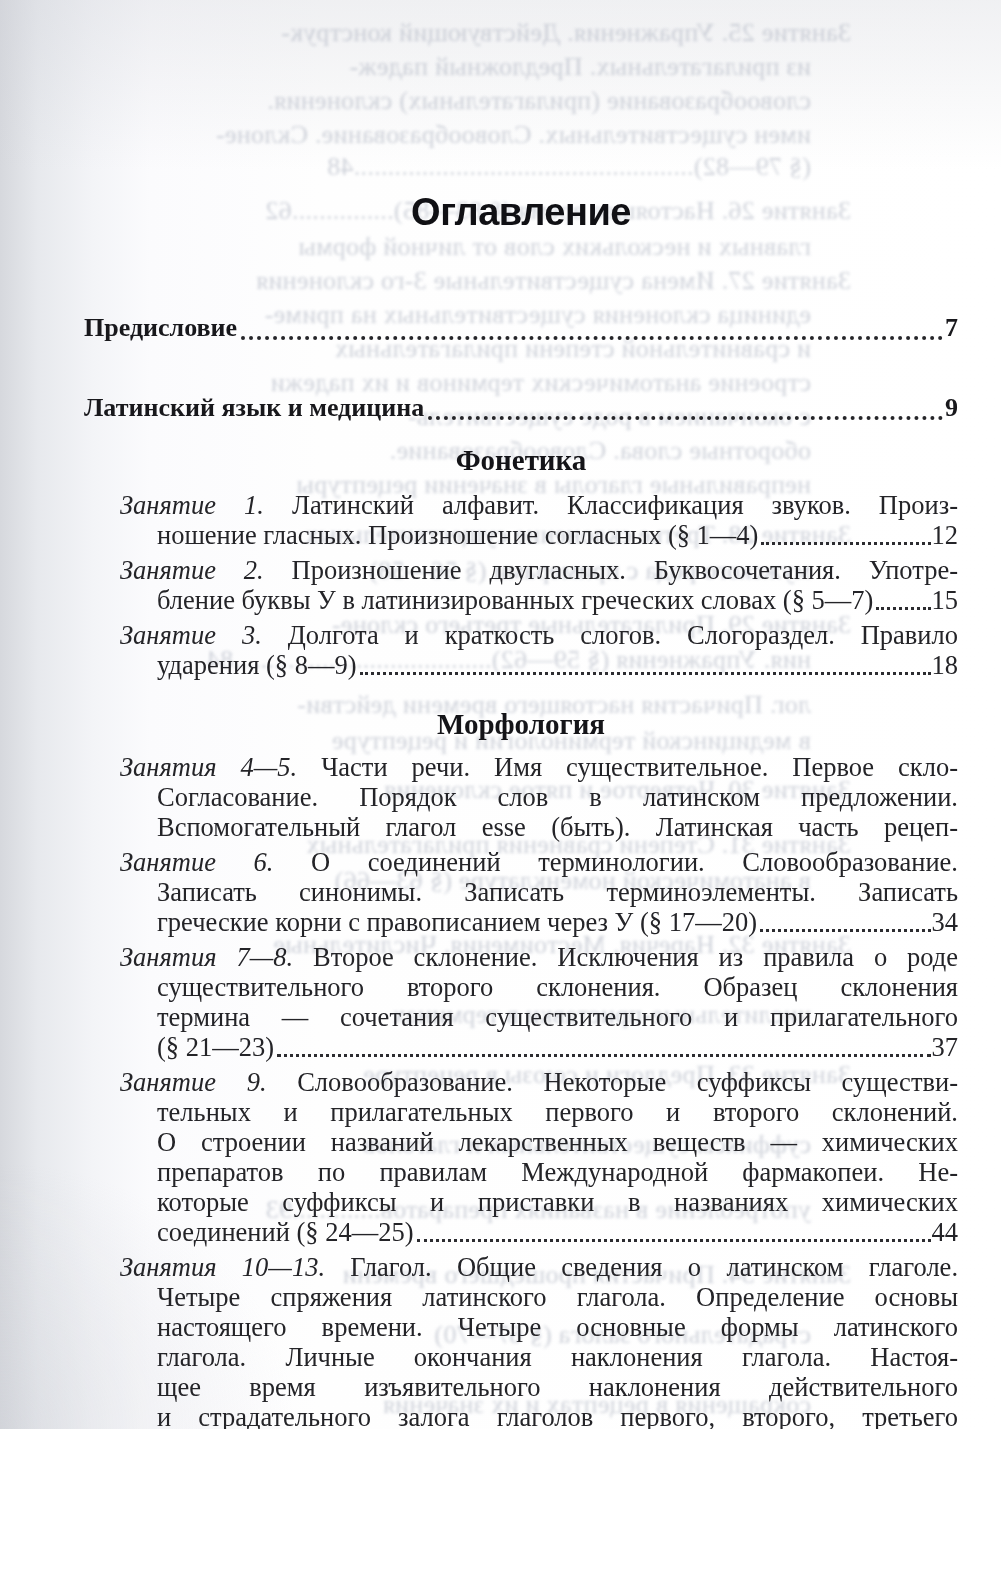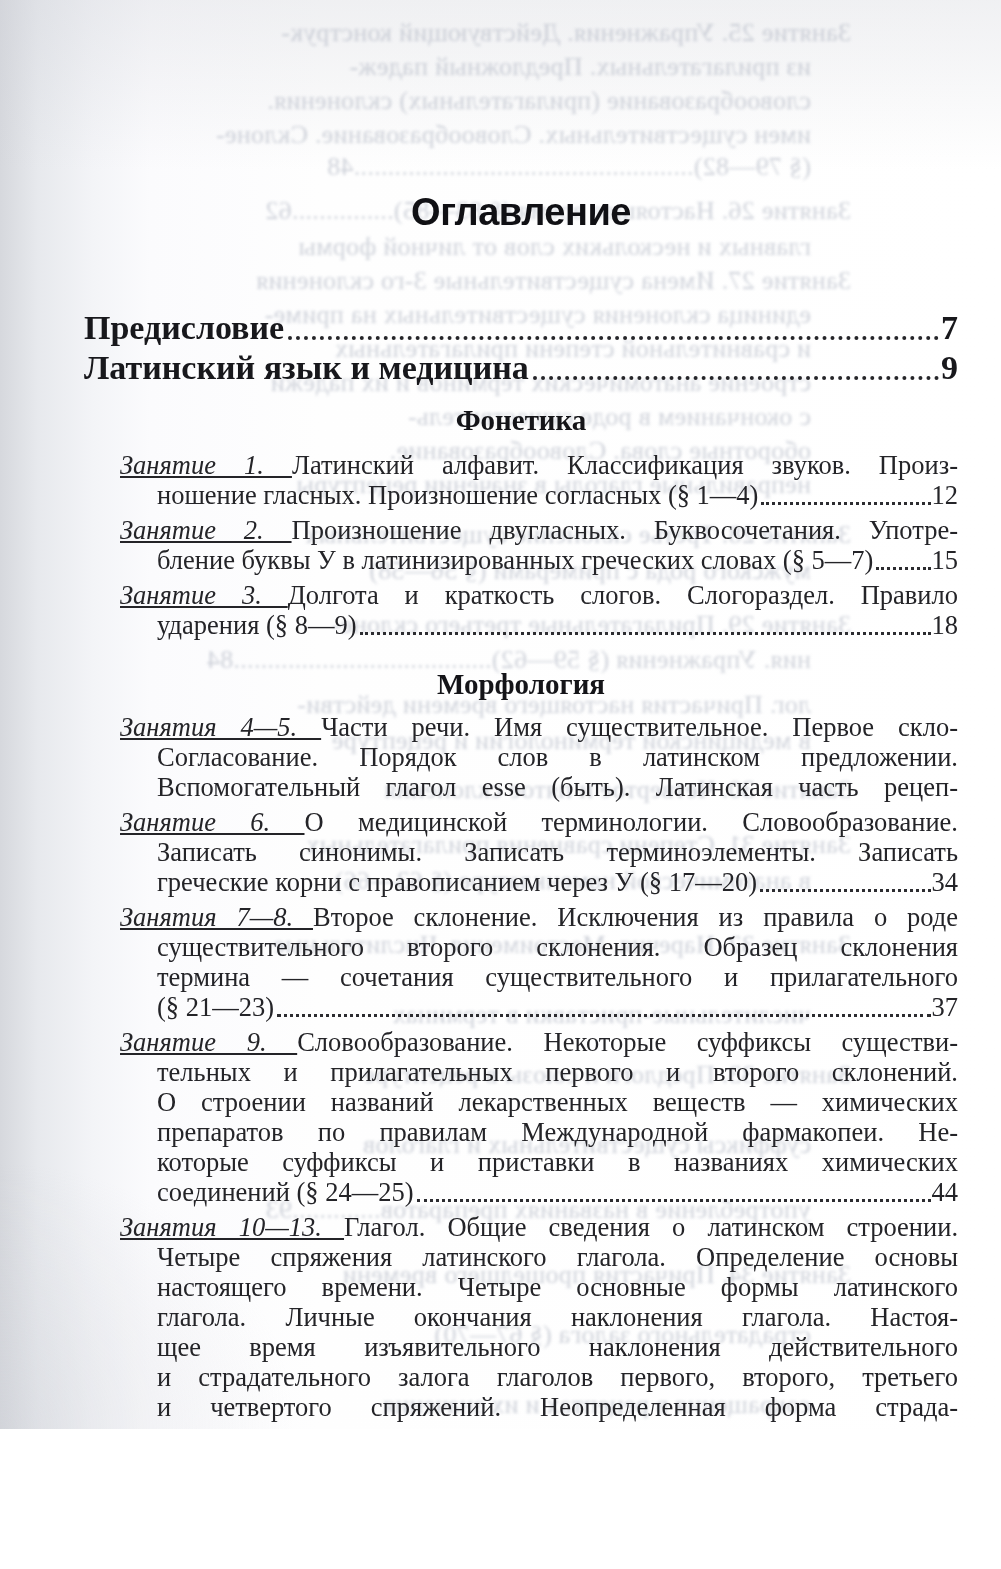--- a/index.html
+++ b/index.html
@@ -34,42 +34,42 @@
   }
   .toc-title{
     margin-top:190px;margin-bottom:74px;
     text-align:center;
     font-family:"Liberation Sans", sans-serif;
     font-weight:700;font-size:38px;line-height:44px;
     letter-spacing:-.5px;color:#101014;
   }
   .front-item{
     display:flex;align-items:center;
-    font-weight:700;font-size:34px;line-height:40px;color:#18181c;
+    font-weight:700;font-size:26px;line-height:40px;color:#18181c;margin-top:40px;
   }
   .front-item .lbl{white-space:nowrap;}
   .dots{
     flex:1 1 auto;min-width:14px;height:0;
     border-bottom:4px dotted #26262a;
     align-self:flex-end;margin:0 2px 8px 4px;
   }
   .entry .dots{border-bottom:3.6px dotted #2c2c30;margin:0 1px 5px 3px;}
   .pg{white-space:nowrap;}
   .section .heading{
     text-align:center;font-weight:700;font-size:29px;line-height:36px;color:#141418;
   }
   .section:nth-of-type(1) .heading{margin-top:14px;margin-bottom:12px;}
   .section:nth-of-type(2) .heading{margin-top:26px;margin-bottom:10px;}
   .entry{
     margin-left:36px;margin-bottom:5px;
     font-size:26.5px;line-height:30px;color:#242428;
   }
   .entry .first,.entry .mid{text-align:justify;text-align-last:justify;}
   .entry .cont{margin-left:37px;}
-  .entry .num{font-style:italic;text-decoration:underline;}
+  .entry .num{font-style:italic;}
   .lastline{display:flex;align-items:flex-start;}
   .lastline .txt{white-space:nowrap;}
   .folio{
     position:absolute;top:1492px;right:43px;z-index:2;
     font-size:27px;font-weight:400;color:#2a2a2e;
   }
 </style>
 </head>
 <body>
 
@@ -152,21 +152,21 @@
           </div>
         </div>
         <div class="section">
           <div class="heading">Морфология</div>
           <div class="entry">
             <div class="first"><span class="num">Занятия 4—5. </span><span>Части речи. Имя существительное. Первое скло-</span></div>
             <div class="mid cont">Согласование. Порядок слов в латинском предложении.</div>
             <div class="mid cont">Вспомогательный глагол esse (быть). Латинская часть рецеп-</div>
           </div>
           <div class="entry">
-            <div class="first"><span class="num">Занятие 6. </span><span>О медицинской терминологии. Словообразование.</span></div>
+            <div class="first"><span class="num">Занятие 6. </span><span>О соединений терминологии. Словообразование.</span></div>
             <div class="mid cont">Записать синонимы. Записать терминоэлементы. Записать</div>
             <div class="lastline cont">
               <span class="txt">греческие корни с правописанием через У (§ 17—20)</span>
               <span class="dots"></span>
               <span class="pg">34</span>
             </div>
           </div>
           <div class="entry">
             <div class="first"><span class="num">Занятия 7—8. </span><span>Второе склонение. Исключения из правила о роде</span></div>
             <div class="mid cont">существительного второго склонения. Образец склонения</div>
@@ -183,21 +183,21 @@
             <div class="mid cont">О строении названий лекарственных веществ — химических</div>
             <div class="mid cont">препаратов по правилам Международной фармакопеи. Не-</div>
             <div class="mid cont">которые суффиксы и приставки в названиях химических</div>
             <div class="lastline cont">
               <span class="txt">соединений (§ 24—25)</span>
               <span class="dots"></span>
               <span class="pg">44</span>
             </div>
           </div>
           <div class="entry">
-            <div class="first"><span class="num">Занятия 10—13. </span><span>Глагол. Общие сведения о латинском строении.</span></div>
+            <div class="first"><span class="num">Занятия 10—13. </span><span>Глагол. Общие сведения о латинском глаголе.</span></div>
             <div class="mid cont">Четыре спряжения латинского глагола. Определение основы</div>
             <div class="mid cont">настоящего времени. Четыре основные формы латинского</div>
             <div class="mid cont">глагола. Личные окончания наклонения глагола. Настоя-</div>
             <div class="mid cont">щее время изъявительного наклонения действительного</div>
             <div class="mid cont">и страдательного залога глаголов первого, второго, третьего</div>
             <div class="mid cont">и четвертого спряжений. Неопределенная форма страда-</div>
           </div>
         </div>
       </div>
   </div>

